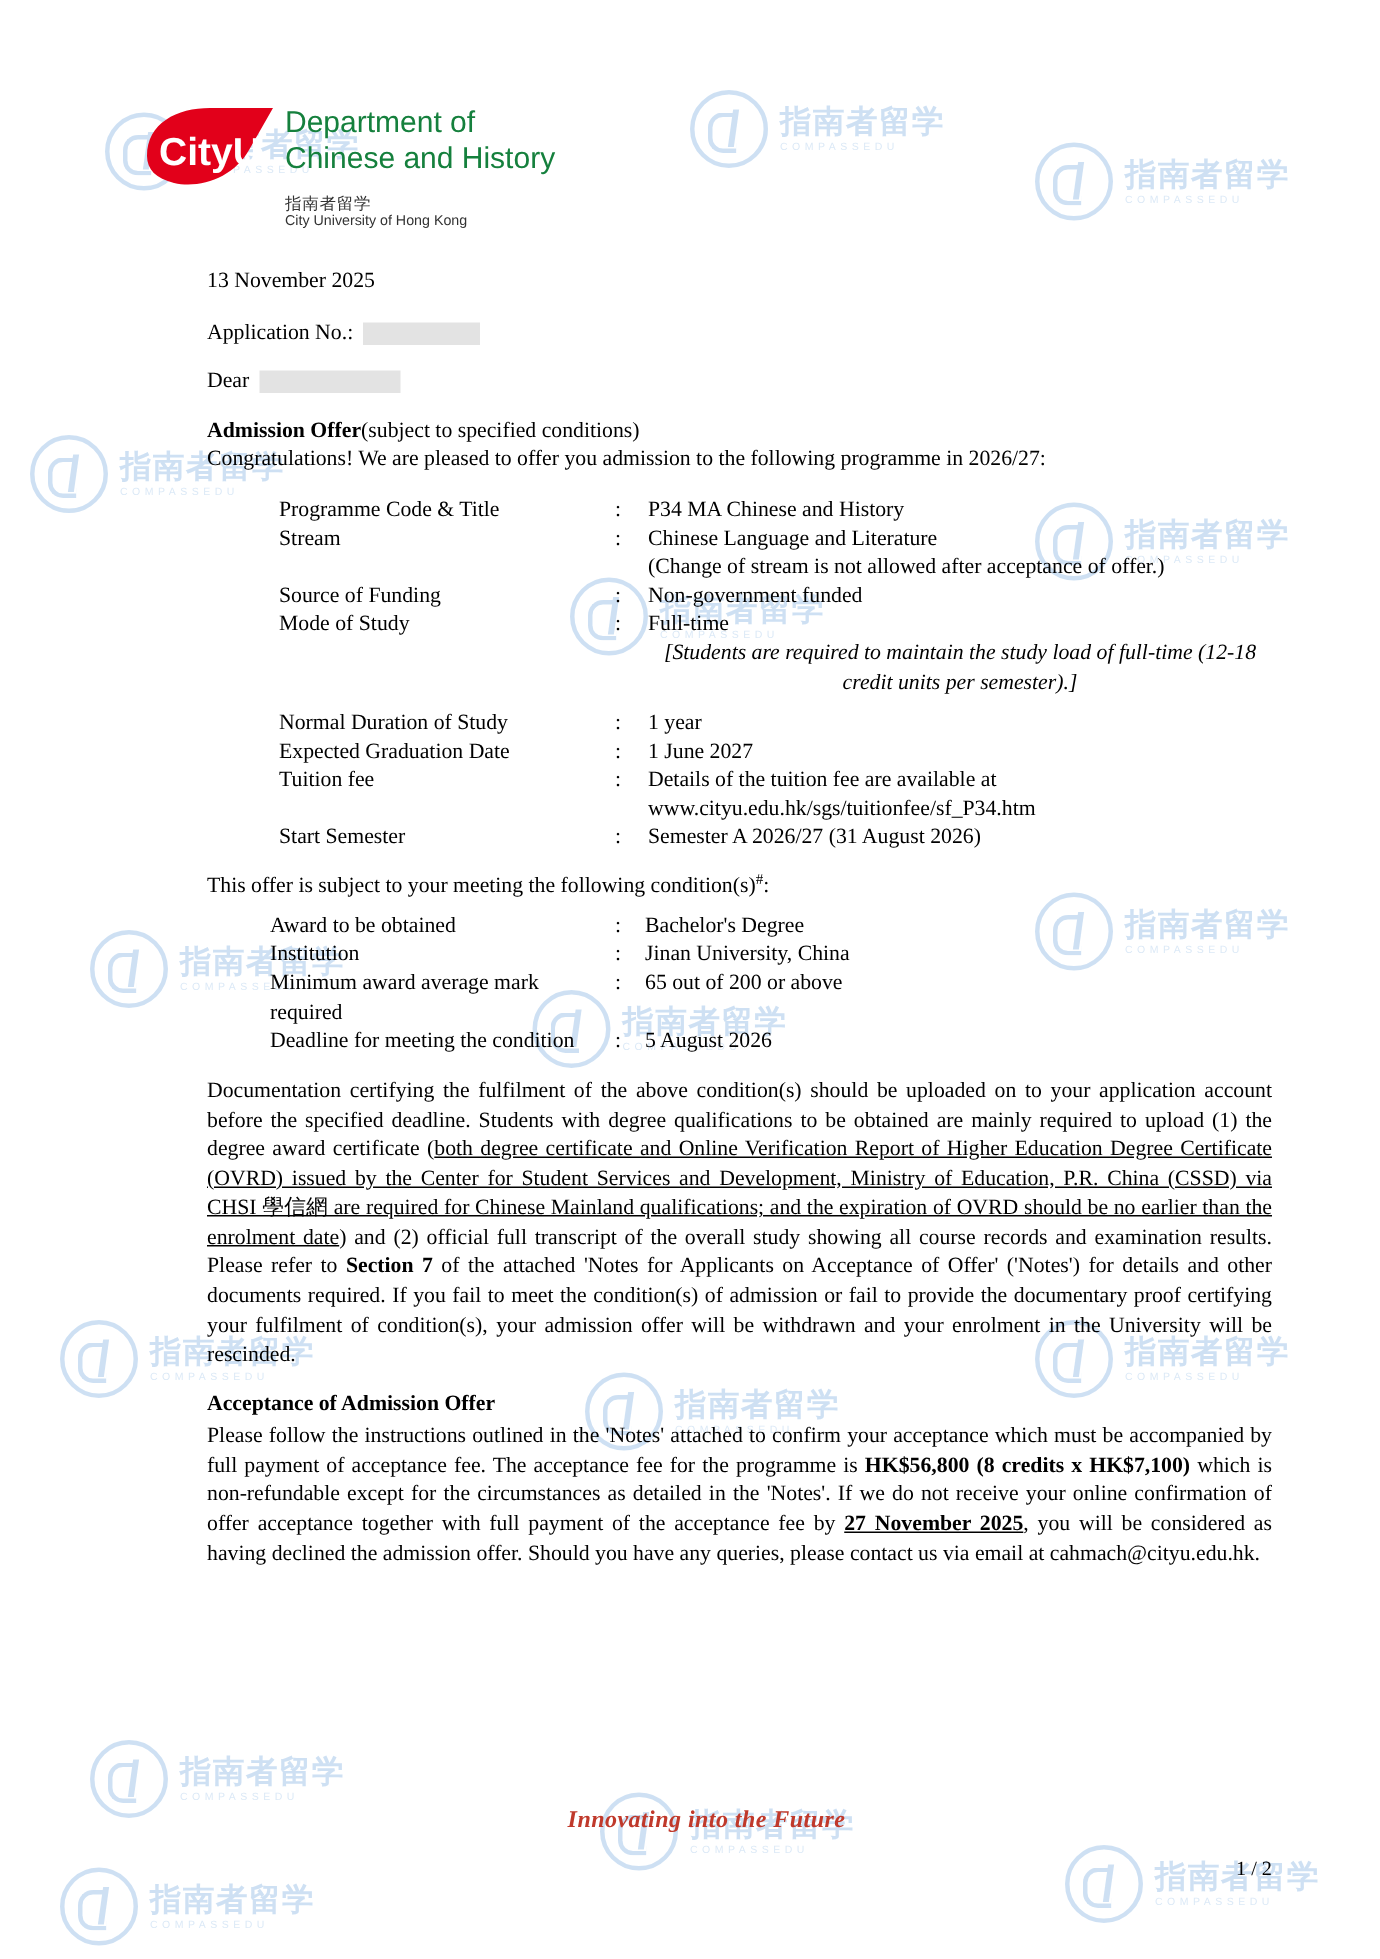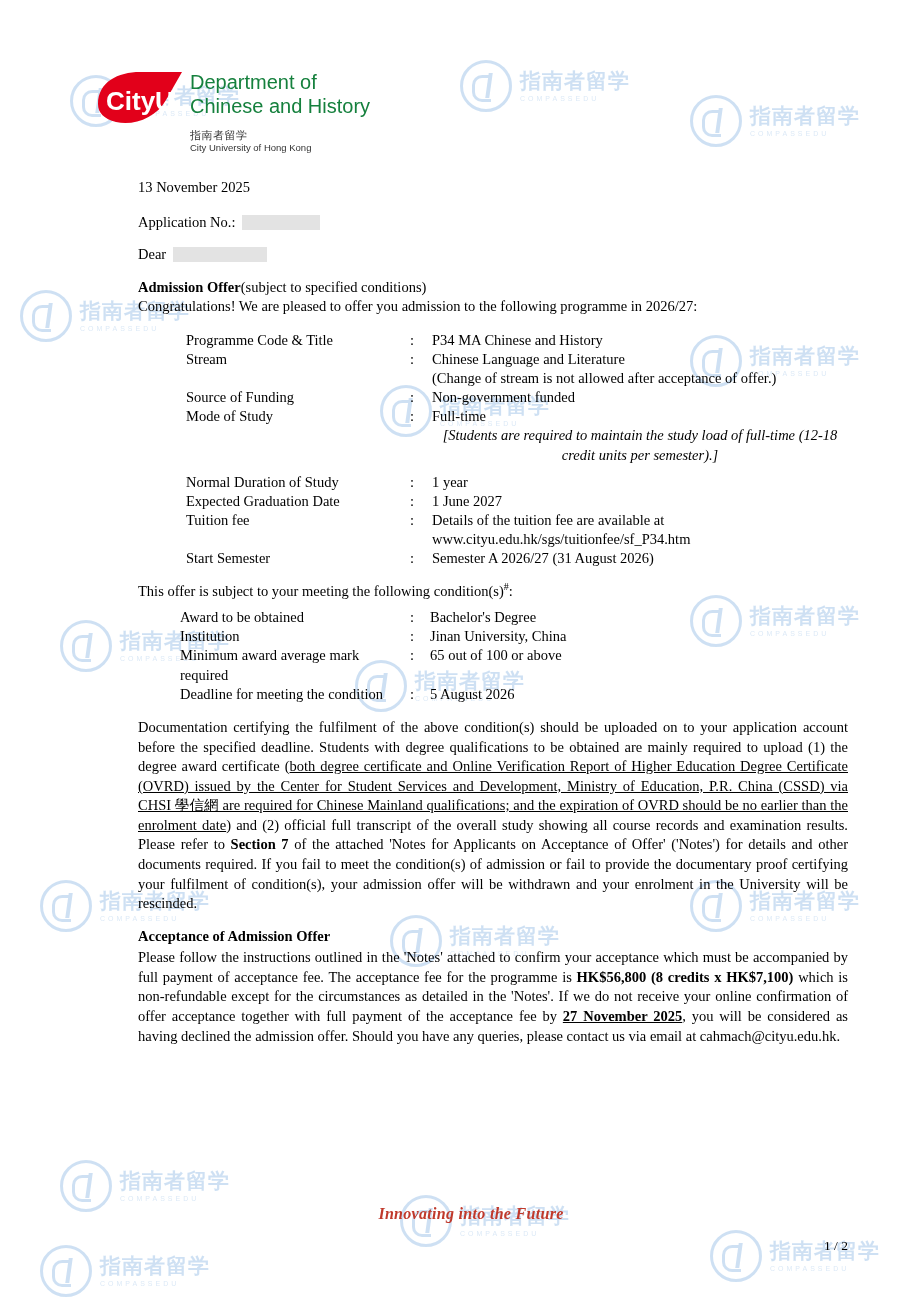--- a/index.html
+++ b/index.html
@@ -355,21 +355,21 @@
         <td class="v">Bachelor's Degree</td>
       </tr>
       <tr>
         <td class="k">Institution</td>
         <td class="c">:</td>
         <td class="v">Jinan University, China</td>
       </tr>
       <tr>
         <td class="k">Minimum award average mark required</td>
         <td class="c">:</td>
-        <td class="v">65 out of 100 or above</td>
+        <td class="v">65 out of 200 or above</td>
       </tr>
       <tr>
         <td class="k">Deadline for meeting the condition</td>
         <td class="c">:</td>
         <td class="v">5 August 2026</td>
       </tr>
     </tbody>
       </table>
 
     <p class="just"><span>Documentation certifying the fulfilment of the above condition(s) should be uploaded on to your application account before the specified deadline. Students with degree qualifications to be obtained are mainly required to upload (1) the degree award certificate (</span><span class="u">both degree certificate and Online Verification Report of Higher Education Degree Certificate (OVRD) issued by the Center for Student Services and Development, Ministry of Education, P.R. China (CSSD) via CHSI 學信網 are required for Chinese Mainland qualifications; and the expiration of OVRD should be no earlier than the enrolment date</span><span>) and (2) official full transcript of the overall study showing all course records and examination results. Please refer to </span><span class="b">Section 7</span><span> of the attached 'Notes for Applicants on Acceptance of Offer' ('Notes') for details and other documents required. If you fail to meet the condition(s) of admission or fail to provide the documentary proof certifying your fulfilment of condition(s), your admission offer will be withdrawn and your enrolment in the University will be rescinded.</span></p>

